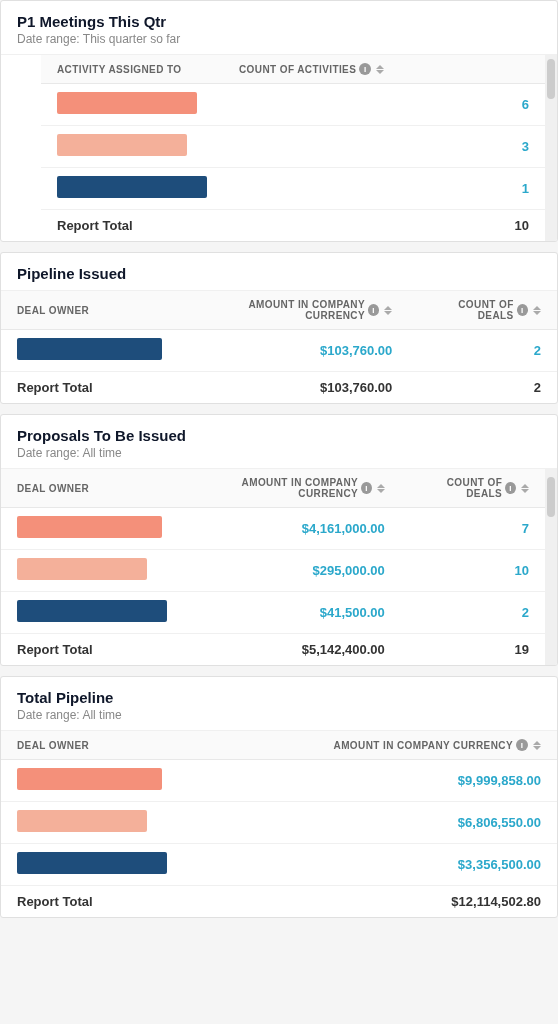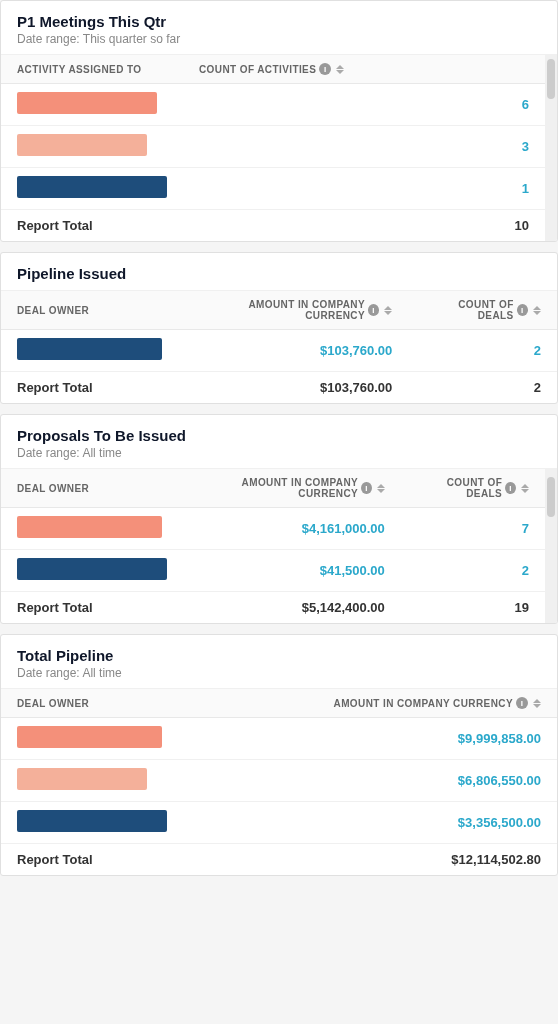--- a/index.html
+++ b/index.html
@@ -139,21 +139,21 @@
     }
   </style>
 </head>
 <body>
 
 <div class="report-card">
   <div class="report-header">
     <div class="report-title">P1 Meetings This Qtr</div>
     <div class="report-date">Date range: This quarter so far</div>
   </div>
-  <div class="table-wrapper" style="position:relative;">
+  <div class="table-wrapper" style="position:relative;padding-left:40px;">
     <table class="report-table" style="width:calc(100% - 12px);">
       <thead>
         <tr>
           <th>
             <div class="th-inner">
                 <span>ACTIVITY ASSIGNED TO</span>
               </div>
           </th>
           <th class="right">
             <div class="th-inner" style="justify-content:flex-start;">
@@ -279,20 +279,25 @@
           </th>
         </tr>
       </thead>
       <tbody>
         <tr>
           <td class="bar-cell"><div class="bar bar-salmon" style="width:145px;"></div></td>
           <td class="right amount-val">$4,161,000.00</td>
           <td class="right count-val">7</td>
         </tr>
         <tr>
+          <td class="bar-cell"><div class="bar bar-salmon-light" style="width:130px;"></div></td>
+          <td class="right amount-val">$295,000.00</td>
+          <td class="right count-val">10</td>
+        </tr>
+        <tr>
           <td class="bar-cell"><div class="bar bar-navy" style="width:150px;"></div></td>
           <td class="right amount-val">$41,500.00</td>
           <td class="right count-val">2</td>
         </tr>
         <tr class="total-row">
           <td>Report Total</td>
           <td class="right">$5,142,400.00</td>
           <td class="right">19</td>
         </tr>
       </tbody>

